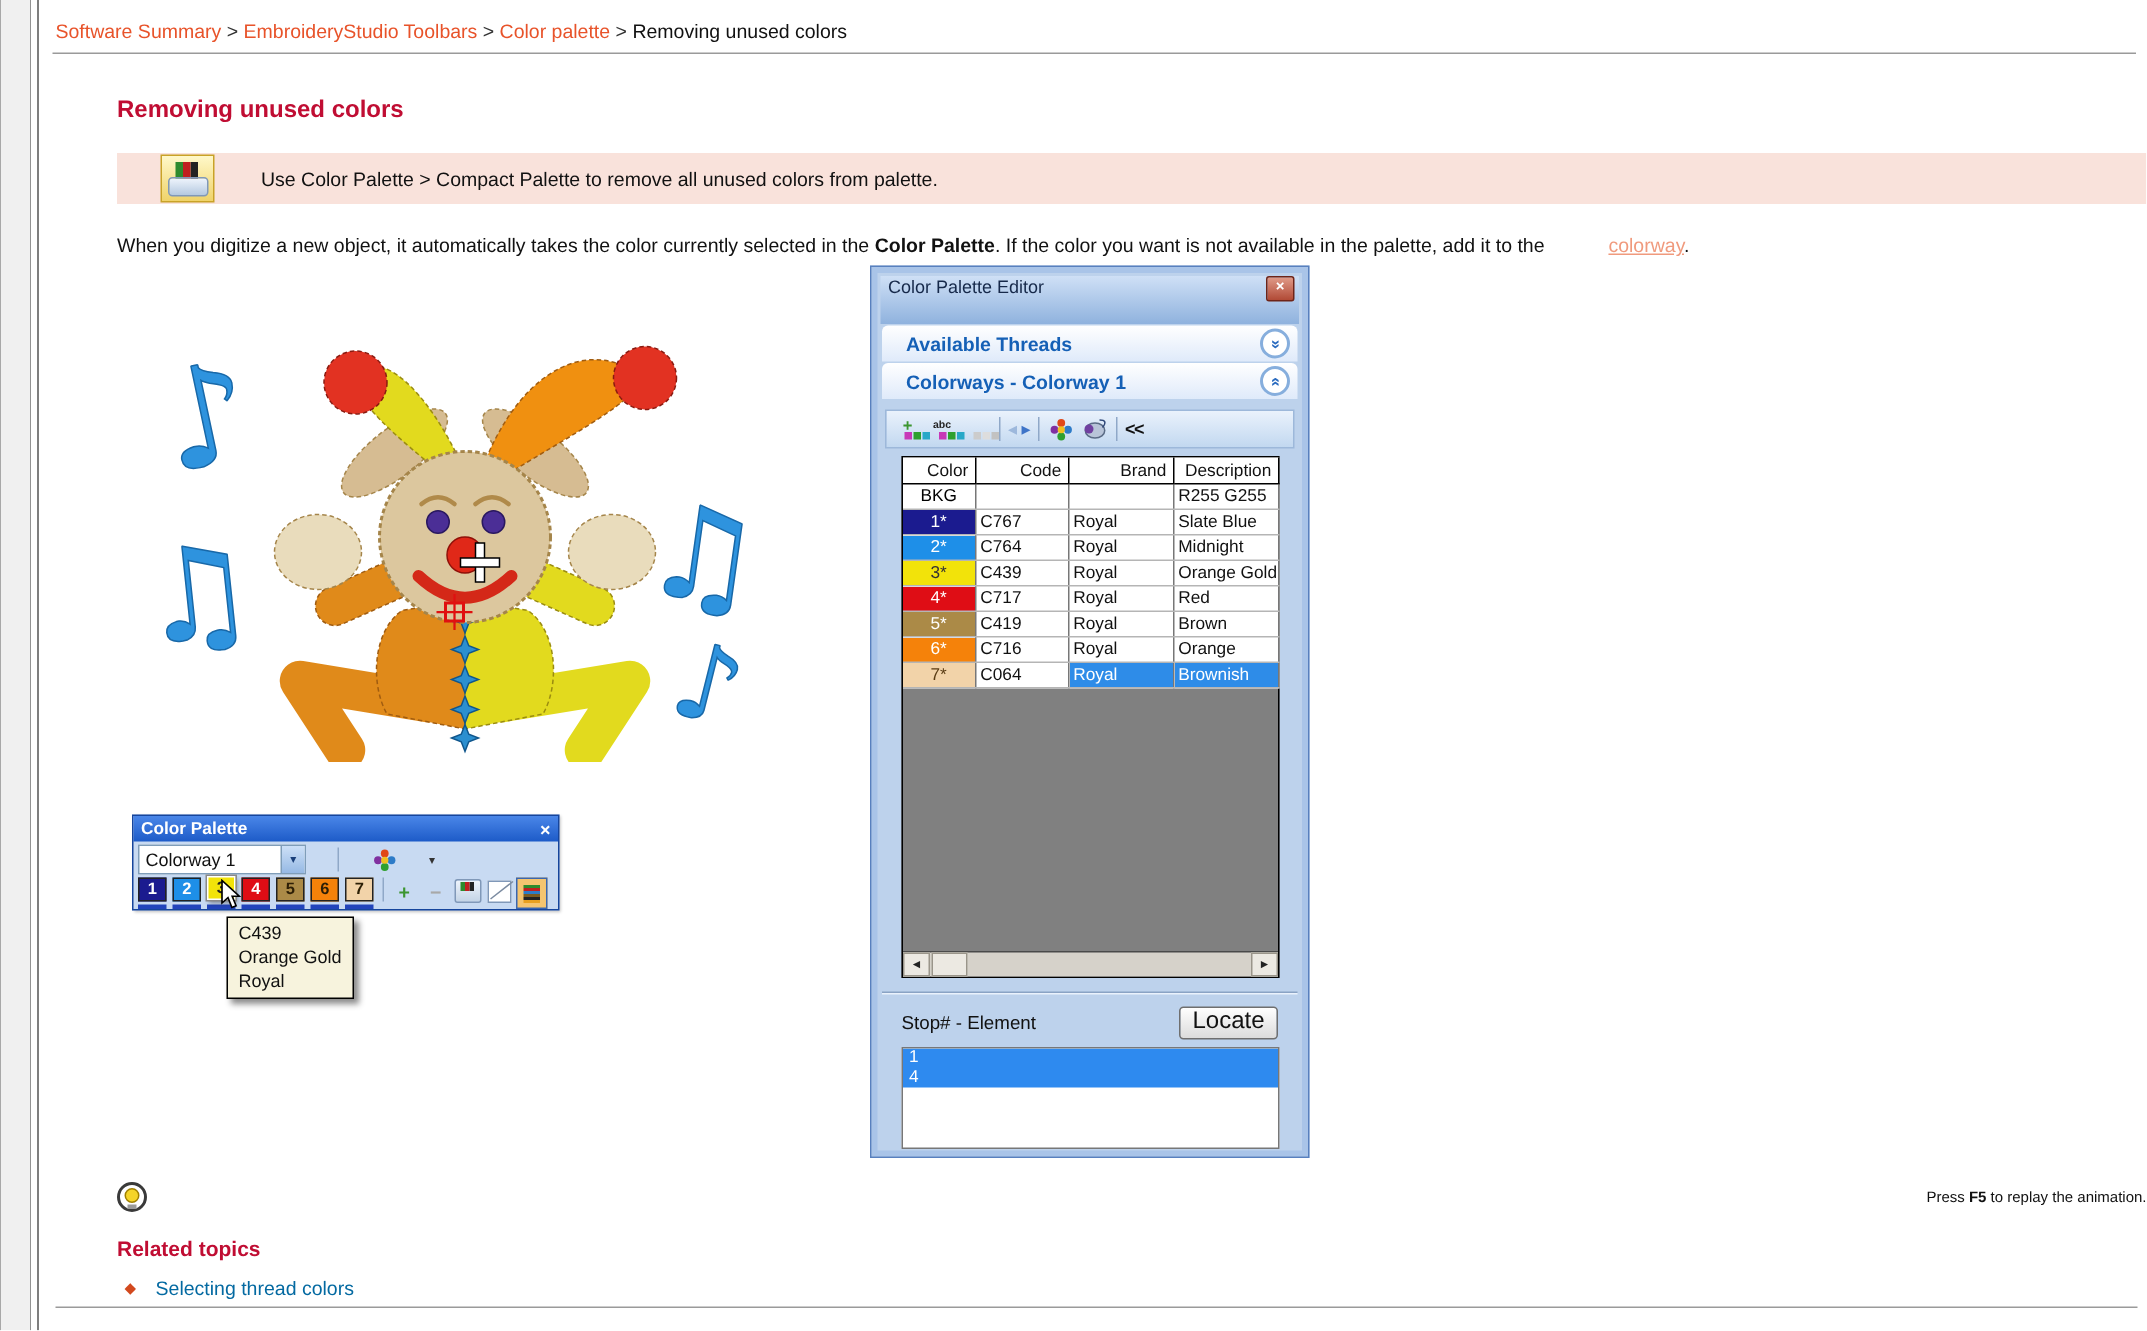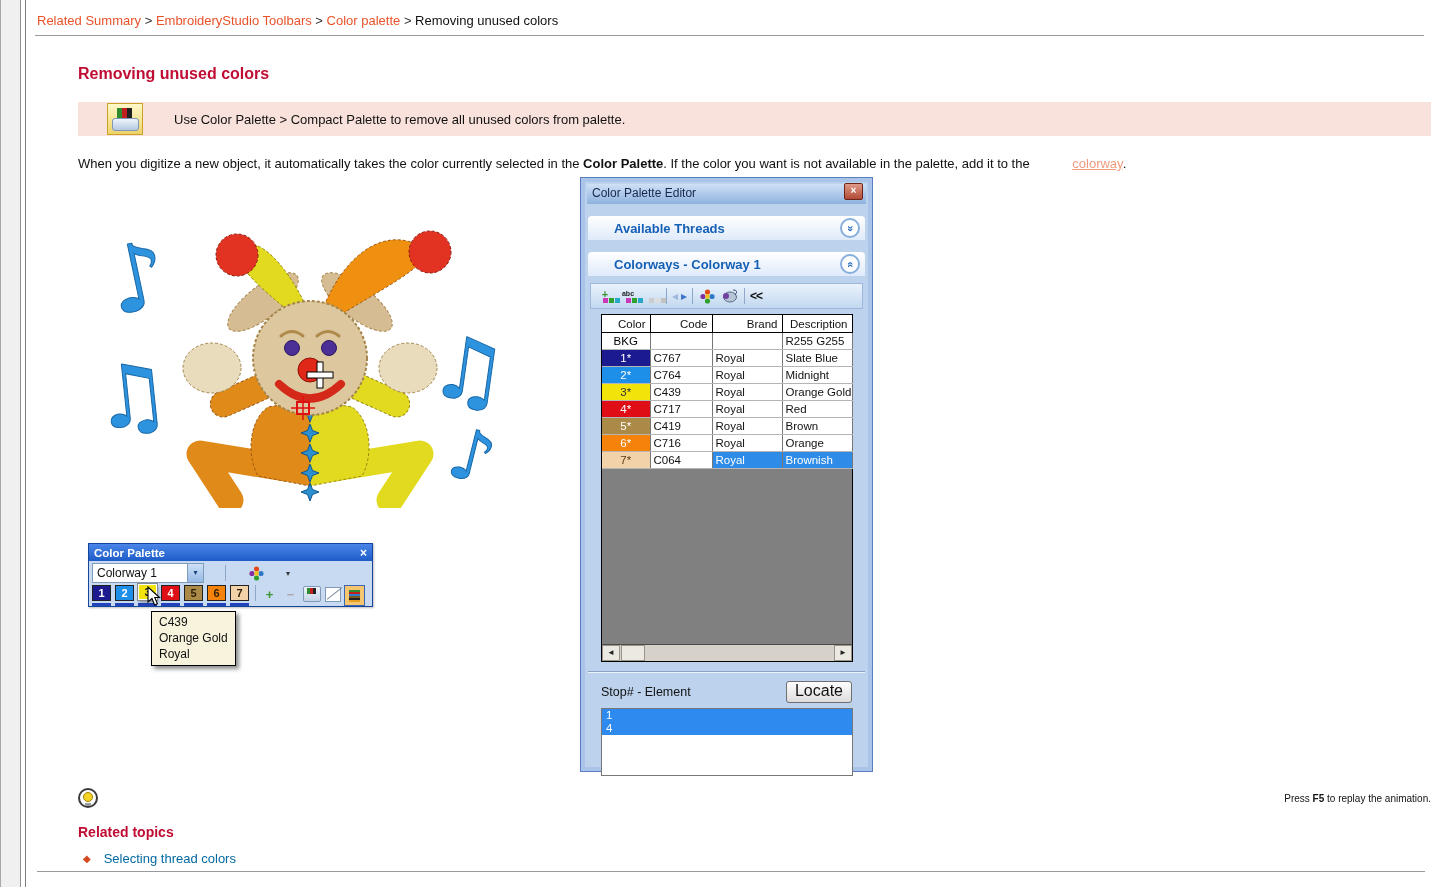--- a/index.html
+++ b/index.html
@@ -66,27 +66,27 @@
     display:flex;align-items:center;justify-content:center;}
   .tl-bars{width:11px;height:12px;
     background:repeating-linear-gradient(#2e8b2e 0 2px,#c02020 2px 4px,#2d7bc8 4px 6px,#7a5a20 6px 8px,#222 8px 10px,#e8a020 10px 12px);}
   
   .cursor{position:absolute;left:112px;top:415px;z-index:30;}
   .tip{position:absolute;left:116px;top:440px;z-index:29;background:#f7f3dd;border:1px solid #000;
     box-shadow:3px 3px 4px rgba(0,0,0,.45);padding:2px 7px 3px;font-size:12px;line-height:16px;}
   
   .cpe{position:absolute;left:545px;top:6px;width:293px;height:595px;box-sizing:border-box;
     background:#bdd2ec;border:1px solid #5880be;box-shadow:inset 0 0 0 4px #a9c4e8;padding:6px;}
-  .cpe-title{height:16px;background:linear-gradient(#cfe0f6,#8fb2de);display:flex;align-items:flex-end;
-    padding:0 3px 4px 5px;font-size:12px;color:#16294a;}
+  .cpe-title{height:16px;background:linear-gradient(#cfe0f6,#8fb2de);display:flex;align-items:flex-start;
+    padding:0 3px 16px 5px;font-size:12px;color:#16294a;}
   .cpe-close{margin-left:auto;width:17px;height:15px;background:linear-gradient(#e09a88,#b14a36);
     border:1px solid #6e2418;border-radius:2px;color:#fff;font-size:10px;line-height:13px;
     text-align:center;font-weight:bold;cursor:pointer;}
-  .section-bar{margin:12px 1px 0;height:24px;background:linear-gradient(#ffffff,#dfeafa);
-    border-radius:4px 4px 0 0;display:flex;align-items:center;padding:0 5px 0 26px;}
+  .section-bar{margin:1px 1px 0;height:24px;background:linear-gradient(#ffffff,#dfeafa);
+    border-radius:4px 4px 0 0;display:flex;align-items:center;padding:0 5px 0 16px;}
   .section-label{color:#1560b6;font-weight:bold;font-size:13px;}
   .chev-btn{margin-left:auto;width:16px;height:16px;border-radius:50%;background:#fff;
     border:2px solid #86aedd;color:#2a6bbf;display:flex;align-items:center;justify-content:center;
     font-weight:bold;cursor:pointer;}
   .chev{display:inline-block;transform:rotate(90deg);font-size:11px;line-height:1;}
   .cpe-toolbar{margin:7px 3px 0;height:24px;background:linear-gradient(#eaf2fc,#c2d8f0);
     border:1px solid #9db8da;display:flex;align-items:center;gap:3px;padding:0 4px;}
   .tbico{display:flex;flex-direction:column;align-items:center;justify-content:center;
     width:20px;height:20px;line-height:1;}
   .tb-plus{color:#3c9630;font-weight:bold;font-size:11px;height:9px;}
@@ -132,21 +132,21 @@
   .diamond{color:#d2491e;font-size:10px;}
   .rel-link{color:#0369a1;cursor:pointer;}
 </style>
 </head>
 <body>
 
 <div class="page">
   <div class="gutter"></div>
   <div class="content">
 
-    <div class="breadcrumb"><span class="bc-link">Related Summary</span><span class="bc-sep"> &gt; </span><span class="bc-link">EmbroideryStudio Toolbars</span><span class="bc-sep"> &gt; </span><span class="bc-link">Color palette</span><span class="bc-sep"> &gt; </span><span class="bc-current">Removing unused colors</span></div>
+    <div class="breadcrumb"><span class="bc-link">Software Summary</span><span class="bc-sep"> &gt; </span><span class="bc-link">EmbroideryStudio Toolbars</span><span class="bc-sep"> &gt; </span><span class="bc-link">Color palette</span><span class="bc-sep"> &gt; </span><span class="bc-current">Removing unused colors</span></div>
     <hr class="rule">
 
     <h1 class="title">Removing unused colors</h1>
 
     <div class="note">
       <div class="note-icon">
         <i class="ni-s"></i>
           <i class="ni-tray"></i>
       </div>
       <div class="note-text">Use Color Palette &gt; Compact Palette to remove all unused colors from palette.</div>

